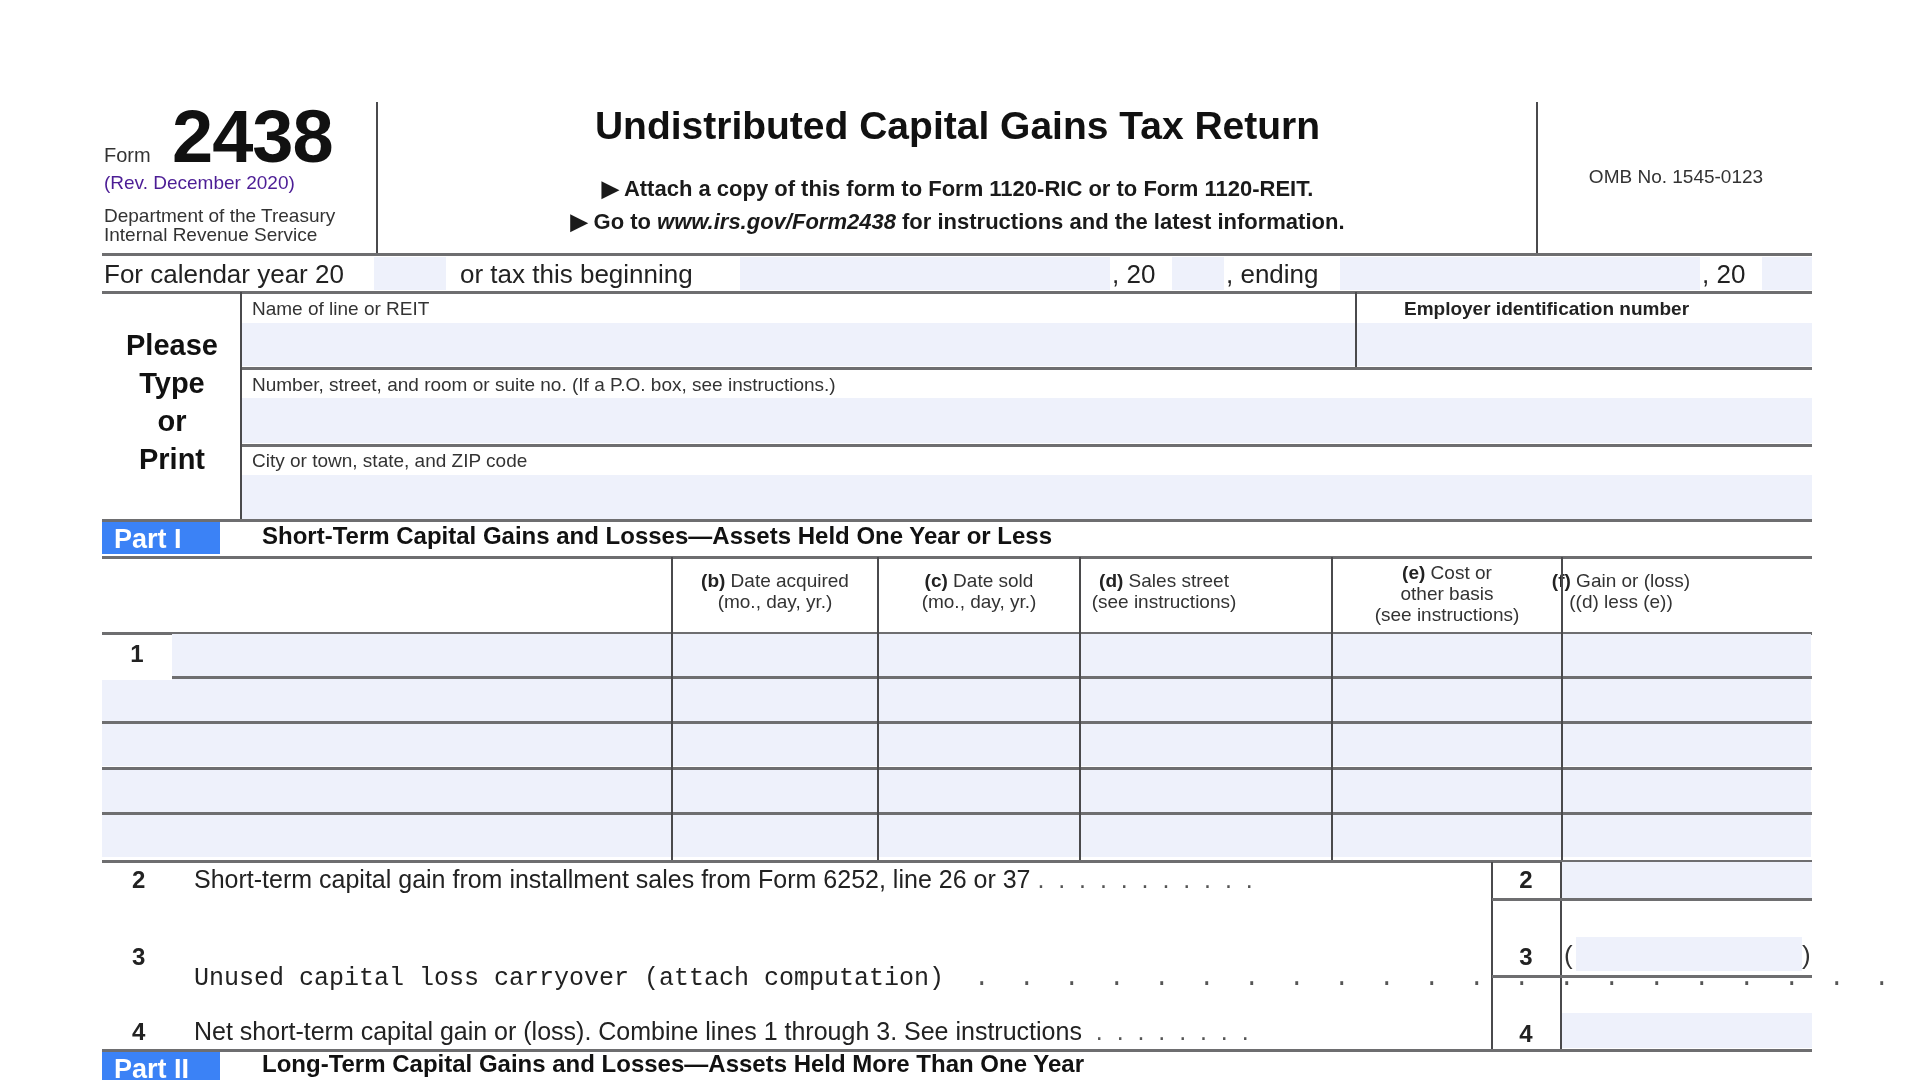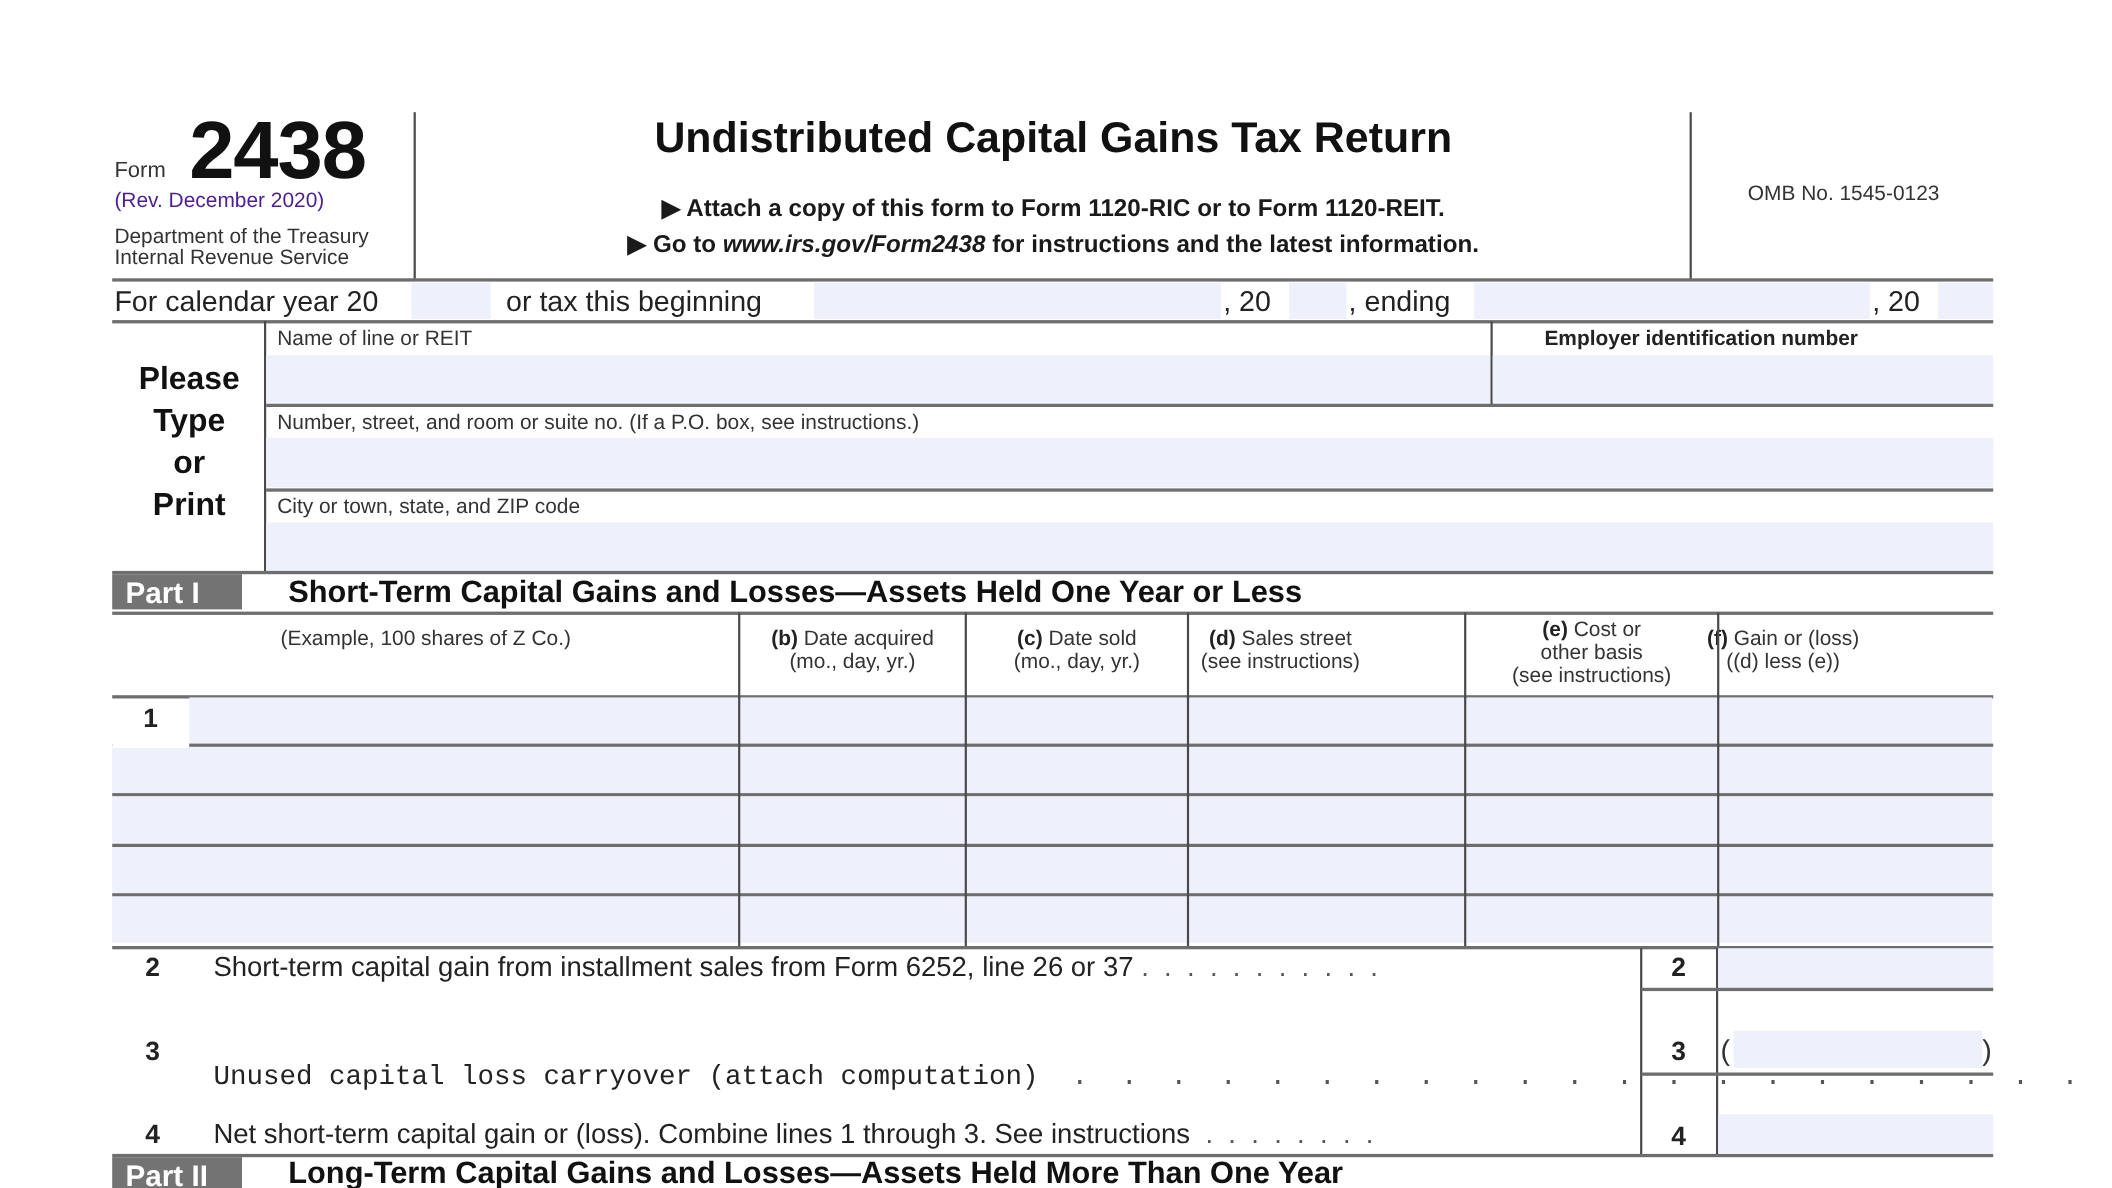--- a/index.html
+++ b/index.html
@@ -21,22 +21,22 @@
 
   
   .cal { font-size: 26px; color: #222; top: 259px; }
 
   
   .ptp { left: 104px; width: 136px; text-align: center; font-size: 29px; font-weight: bold; color: #111; line-height: 38px; }
   .lbl-sm { font-size: 19px; color: #333; }
   .lbl-sm.bold { font-weight: bold; color: #222; margin-left: 36px; }
 
   
-  .part-badge { background: #737373; color: #fff; font-weight: bold; font-size: 27px; padding: 0 12px; height: 32px; line-height: 34px; }
-  .part-title { font-size: 28px; font-weight: bold; color: #111; }
+  .part-badge { background: #3b82f6; color: #fff; font-weight: bold; font-size: 27px; padding: 0 12px; height: 32px; line-height: 34px; }
+  .part-title { font-size: 24px; font-weight: bold; color: #111; }
 
   .colhdr { text-align: center; font-size: 19px; color: #333; line-height: 21px; }
   .colhdr b { color: #222; }
 
   .ln { font-size: 24px; font-weight: bold; color: #222; }
   .ltext { font-size: 25px; color: #222; }
   .dots { font-size: 25px; color: #555; letter-spacing: 0; }
   .paren { font-size: 26px; color: #333; }
 </style>
 </head>
@@ -100,21 +100,20 @@
 
 <div class="abs lbl-sm" style="left:252px; top:450px;">City or town, state, and ZIP code</div>
 <input class="fld" style="left: 242px; top: 475px; width: 1570px; height: 44px;" value="">
 <div class="hl" style="left:102px; top:519px; width:1710px;"></div>
 
 <div class="abs part-badge" style="left:102px; top:522px; width:118px;">Part I</div>
 <div class="abs part-title" style="left:262px; top:522px;">Short-Term Capital Gains and Losses—Assets Held One Year or Less</div>
 <div class="hl" style="left:102px; top:556px; width:1710px;"></div>
 
 <div class="abs colhdr" style="left:102px; width:570px; top:570px;">
-  <div>(Example, 100 shares of Z Co.)</div>
 </div>
 <div class="abs colhdr" style="left:672px; width:206px; top:570px;">
   <div><b>(b)</b><span> Date acquired</span></div>
   <div>(mo., day, yr.)</div>
 </div>
 <div class="abs colhdr" style="left:878px; width:202px; top:570px;">
   <div><b>(c)</b><span> Date sold</span></div>
   <div>(mo., day, yr.)</div>
 </div>
 <div class="abs colhdr" style="left:1080px; width:168px; top:570px;">

